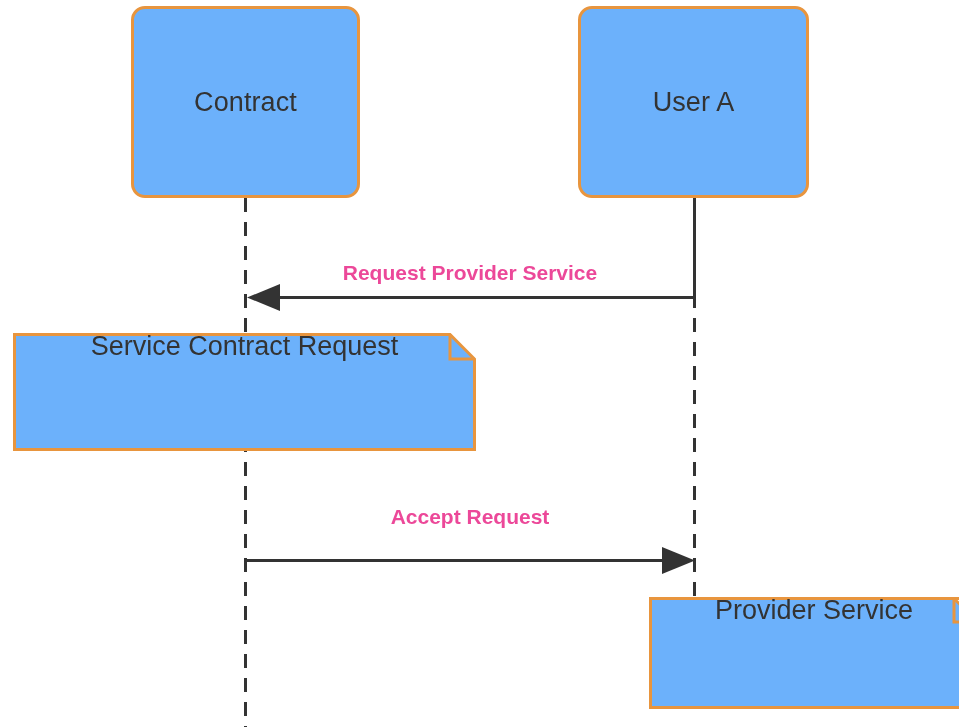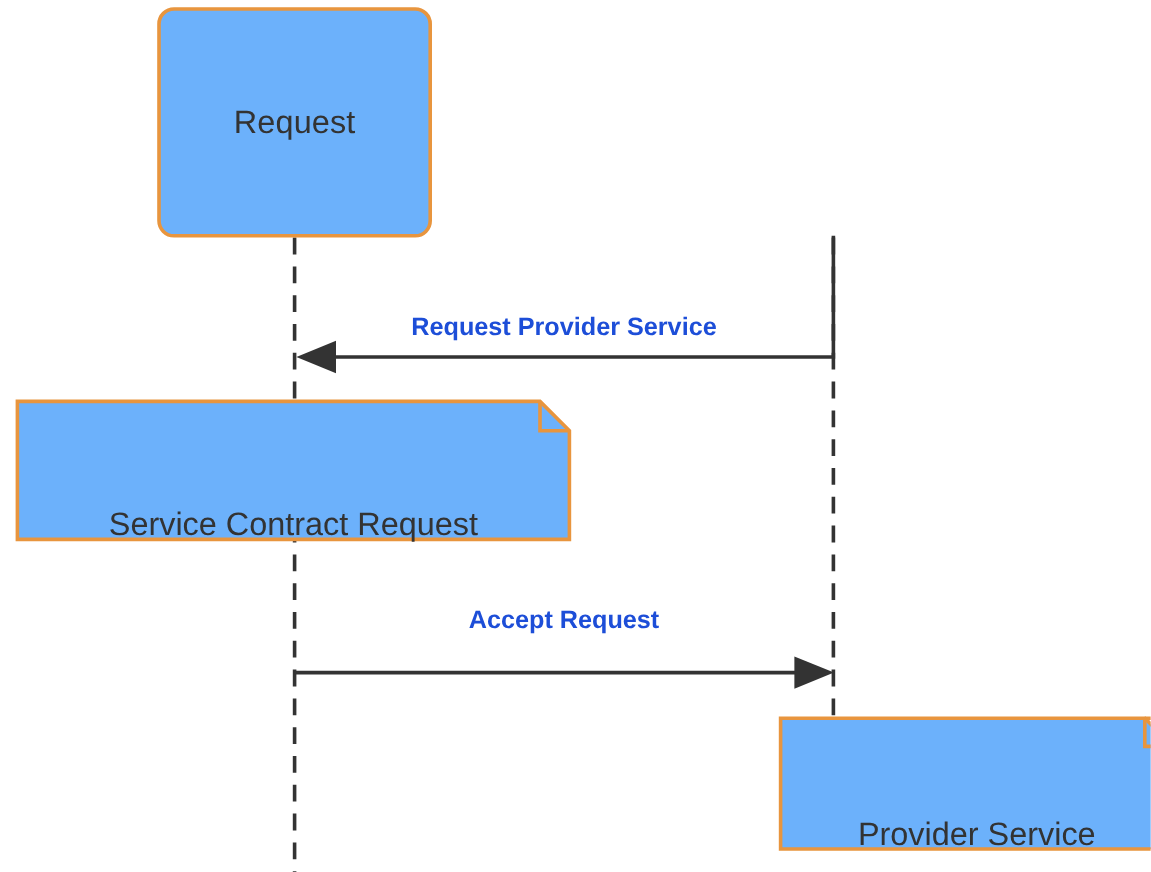--- a/index.html
+++ b/index.html
@@ -60,41 +60,41 @@
     position: absolute;
     left: 0; top: 0;
     display: block;
     overflow: visible;
   }
   .note-label {
     position: absolute;
     left: 0; top: 0;
     width: 100%; height: 100%;
     display: flex;
-    align-items: flex-end;
+    align-items: flex-start;
     justify-content: center;
     font-size: 27px;
     font-weight: 400;
     color: #333333;
     line-height: 1;
     white-space: nowrap;
     pointer-events: none;
   }
   #note-service-contract-request {
     left: 13px; top: 333px; width: 463px; height: 118px;
   }
   #note-provider-service {
     left: 616px; top: 597px; width: 330px; height: 112px; margin-left: 33px;
   }
   
   .message-label {
     position: absolute;
     font-size: 21px;
     font-weight: bold;
-    color: #1d4ed8;
+    color: #ec4899;
     line-height: 1;
     white-space: nowrap;
     text-align: right;
   }
   #message-label-request-provider-service {
     left: 470px; top: 262px;
     transform: translateX(-50%);
   }
   #message-label-accept-request {
     left: 470px; top: 506px;
@@ -121,23 +121,26 @@
 
     <g>
       <line x1="247" y1="560.5" x2="665" y2="560.5" stroke="#333333" stroke-width="3" stroke-linecap="square"></line>
 
       <polygon points="695,560.5 662,547 662,574" fill="#333333"></polygon>
     </g>
 
   </svg>
 
   <div class="participant" id="participant-operator">
-    <span class="participant-label">Request</span>
+    <span class="participant-label">Contract</span>
   </div>
 
+  <div class="participant" id="participant-user-a">
+    <span class="participant-label">User A</span>
+  </div>
 
   <div class="note" id="note-service-contract-request">
     <svg class="note-svg" width="463" height="118" viewBox="0 0 463 118">
 
       <path d="M 1.5 1.5 L 437 1.5 L 461.5 26 L 461.5 116.5 L 1.5 116.5 Z" fill="#6CB1FB" stroke="#E8953E" stroke-width="3" stroke-linejoin="miter"></path>
 
       <path d="M 437 1.5 L 437 26 L 461.5 26" fill="none" stroke="#E8953E" stroke-width="3" stroke-linejoin="miter"></path>
     </svg>
     <div class="note-label">
       <span>Service Contract Request</span>

